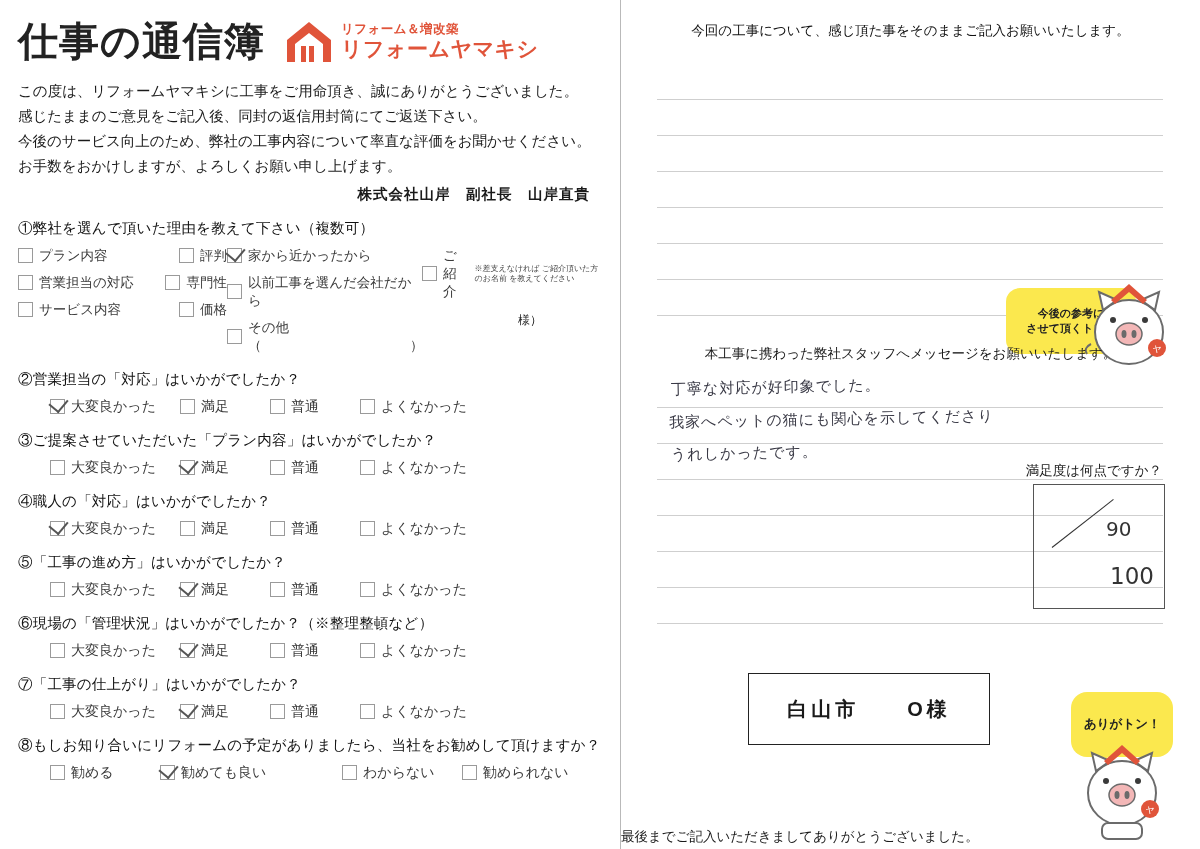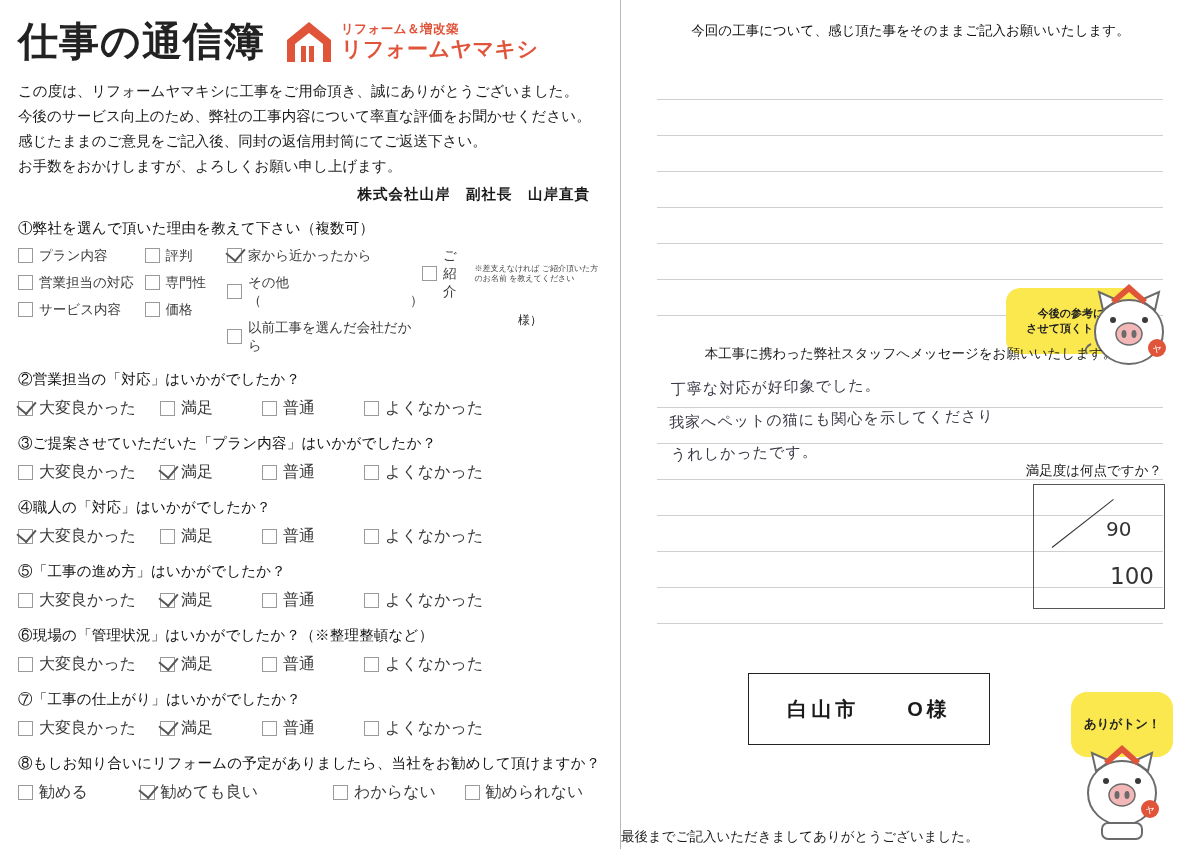--- a/index.html
+++ b/index.html
@@ -87,22 +87,23 @@
   }
   .q-title {
     font-size: 14.5px;
     font-weight: normal;
     color: #111;
     margin-bottom: 9px;
     letter-spacing: 0.2px;
   }
   .opts {
     display: flex;
-    gap: 12px;
-    font-size: 16px;
+    gap: 0;
+    font-size: 14px;
+    margin-left: 32px;
   }
   .opt {
     display: flex;
     align-items: center;
     gap: 6px;
     color: #3a3a3a;
   }
   .cb {
     width: 13px; height: 13px;
     border: 1.3px solid #9a9a9a;
@@ -127,21 +128,21 @@
   .rating .opt:nth-child(4) { width: 140px; }
 
   
   .q1-grid {
     display: flex;
     gap: 0;
     font-size: 13.5px;
   }
   .q1-col { display: flex; flex-direction: column; gap: 9px; }
   .q1-col.c1 { width: 132px; }
-  .q1-col.c2 { width: 86px; }
+  .q1-col.c2 { width: 86px; align-items: flex-end; }
   .q1-col.c3 { width: 195px; }
   .q1-col.c4 { width: 190px; }
   .note-small {
     font-size: 8px;
     line-height: 1.25;
     color: #444;
     margin-left: 2px;
   }
   .sama {
     font-size: 12px;
@@ -307,22 +308,22 @@
         </div>
         <div class="brand-text">
           <div class="brand-sub">リフォーム＆増改築</div>
           <div class="brand-name">リフォームヤマキシ</div>
         </div>
       </div>
     </div>
 
     <div class="intro">
       <div>この度は、リフォームヤマキシに工事をご用命頂き、誠にありがとうございました。</div>
+      <div>感じたままのご意見をご記入後、同封の返信用封筒にてご返送下さい。</div>
       <div>今後のサービス向上のため、弊社の工事内容について率直な評価をお聞かせください。</div>
-      <div>感じたままのご意見をご記入後、同封の返信用封筒にてご返送下さい。</div>
       <div>お手数をおかけしますが、よろしくお願い申し上げます。</div>
     </div>
     <div class="signature">株式会社山岸　副社長　山岸直貴</div>
 
     <div class="q-block">
       <div class="q-title">①弊社を選んで頂いた理由を教えて下さい（複数可）</div>
       <div class="q1-grid">
         <div class="q1-col c1">
           <div class="opt">
             <span class="cb"></span>
@@ -351,25 +352,25 @@
             <span>価格</span>
           </div>
         </div>
         <div class="q1-col c3">
           <div class="opt">
             <span class="cb checked"></span>
             <span>家から近かったから</span>
           </div>
           <div class="opt">
             <span class="cb"></span>
+            <span>以前工事を選んだ会社だから</span>
+          </div>
+          <div class="opt">
+            <span class="cb"></span>
             <span>その他（　　　　　　　　　　　）</span>
-          </div>
-          <div class="opt">
-            <span class="cb"></span>
-            <span>以前工事を選んだ会社だから</span>
           </div>
         </div>
         <div class="q1-col c4">
           <div class="opt">
             <span class="cb"></span>
             <span>ご紹介</span>
             <span class="note-small">※差支えなければ
 ご紹介頂いた方のお名前
 を教えてください</span>
           </div>

